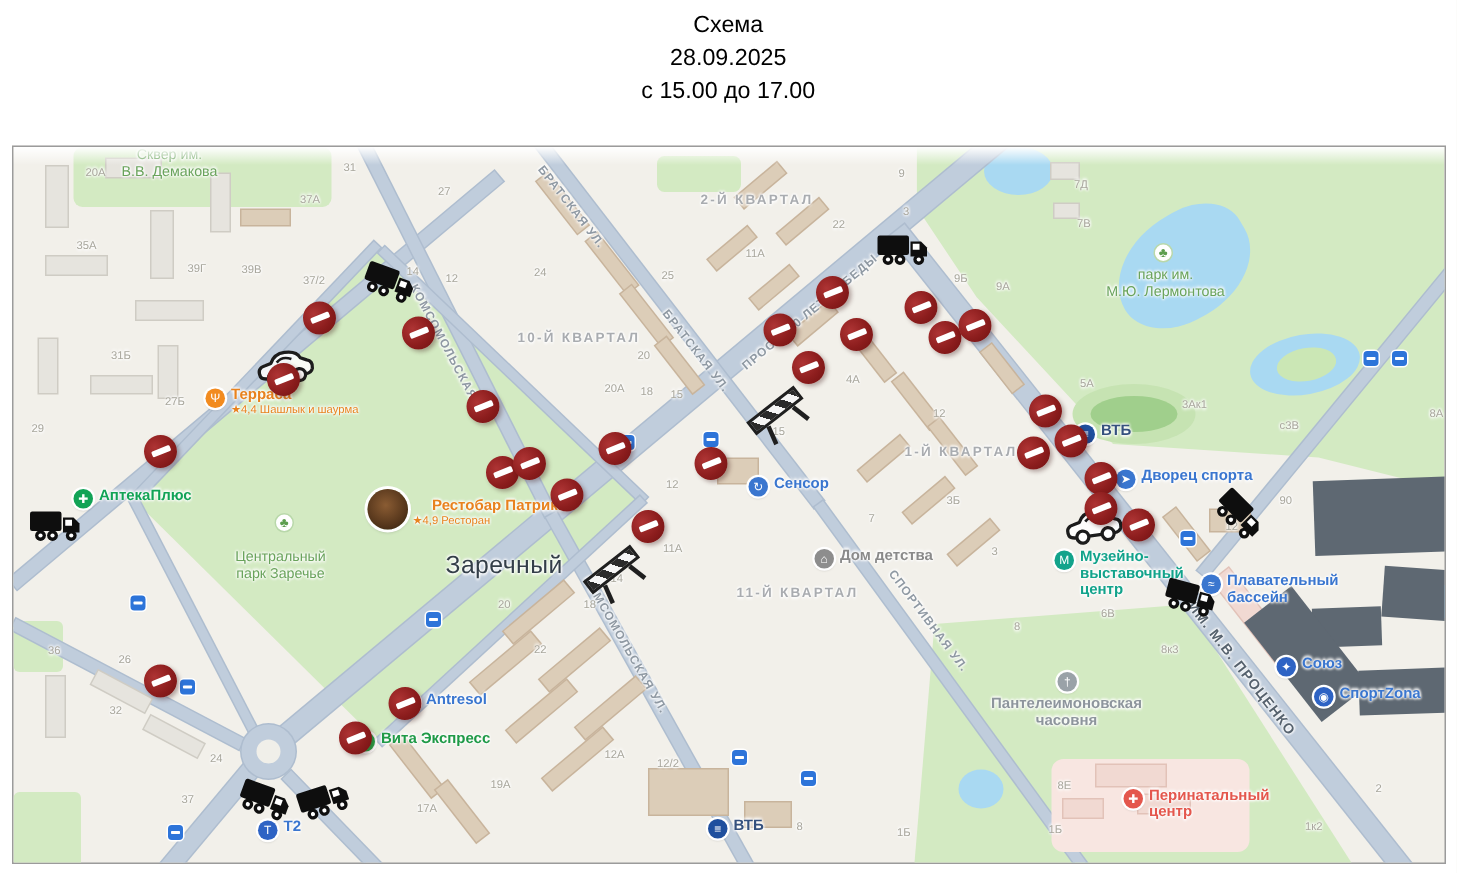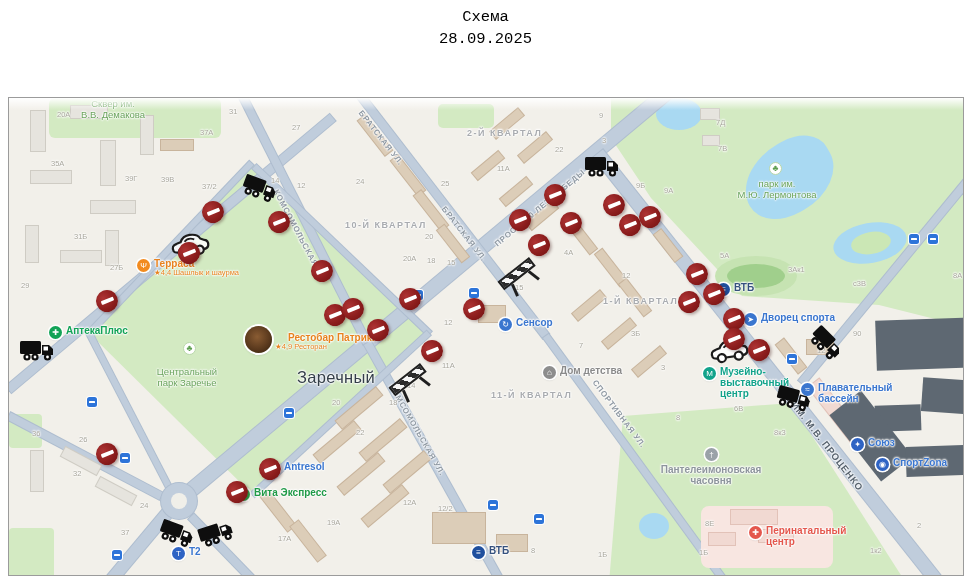--- a/index.html
+++ b/index.html
@@ -1,18 +1,18 @@
 <!DOCTYPE html>
 <html><head>
 <meta charset="utf-8">
 <style>
   html,body{margin:0;padding:0;background:#fff;}
   body{position:relative;width:971px;height:582px;font-family:"Liberation Sans",sans-serif;overflow:hidden;}
   .ttl{position:absolute;left:0;top:6px;width:100%;text-align:center;
-       font-family:Liberation Mono, monospace;font-size:15.5px;color:#000;line-height:1.42;}
+       font-family:Liberation Sans, sans-serif;font-size:15.5px;color:#000;line-height:1.42;}
   #map{position:absolute;left:8px;top:97px;width:954px;height:477px;background:#f2f0ea;
        border:1px solid #9b9b9b;overflow:hidden;}
   #map *{position:absolute;box-sizing:border-box;}
   .road{background:#c0cddc;box-shadow:0 0 0 1px #aebdcf;}
   .park{background:#d3eac2;}
   .pond{background:#a9d9f2;}
   .bld{background:#dccdb8;box-shadow:0 0 0 1px #c8b49c;}
   .bldg{background:#e6e4de;box-shadow:0 0 0 1px #cfccc4;}
   .bldd{background:#5e6872;}
   .bldp{background:#f1d9d2;box-shadow:0 0 0 1px #e2c2b8;}
@@ -45,20 +45,21 @@
   .rab-o{width:36px;height:36px;border-radius:50%;background:#c0cddc;box-shadow:0 0 0 1px #aebdcf;}
   .rab-i{width:16px;height:16px;border-radius:50%;background:#f0efe9;left:10px;top:10px;}
   .fade{left:0;top:0;width:100%;height:12px;background:linear-gradient(#fff,rgba(255,255,255,0));z-index:40;}
 </style>
 </head>
 <body>
 
 <div class="ttl">
   <div>Схема</div>
   <div>28.09.2025</div>
+  <div>с 15.00 до 17.00</div>
 </div>
 
 <div id="map">
     <div class="park" style="left: 40px; top: 0px; width: 172px; height: 40px; border-radius: 6px;"></div>
     <div class="park" style="left: 80px; top: 65px; width: 340px; height: 332px; clip-path: polygon(162px 0px, 340px 170px, 164px 332px, 0px 170px);"></div>
     <div class="park" style="left: 602px; top: 0px; width: 352px; height: 228px; clip-path: polygon(0px 40px, 0px 0px, 352px 0px, 352px 228px, 268px 207px, 131px 198px, 40px 100px);"></div>
     <div class="park" style="left: 600px; top: 305px; width: 297px; height: 180px; clip-path: polygon(0px 180px, 14px 13px, 182px 0px, 297px 180px);"></div>
     <div class="park" style="left: 0px; top: 316px; width: 33px; height: 34px; border-radius: 4px;"></div>
     <div class="park" style="left: 0px; top: 430px; width: 45px; height: 55px; border-radius: 4px;"></div>
     <div class="park" style="left: 429px; top: 6px; width: 56px; height: 24px; border-radius: 5px;"></div>

